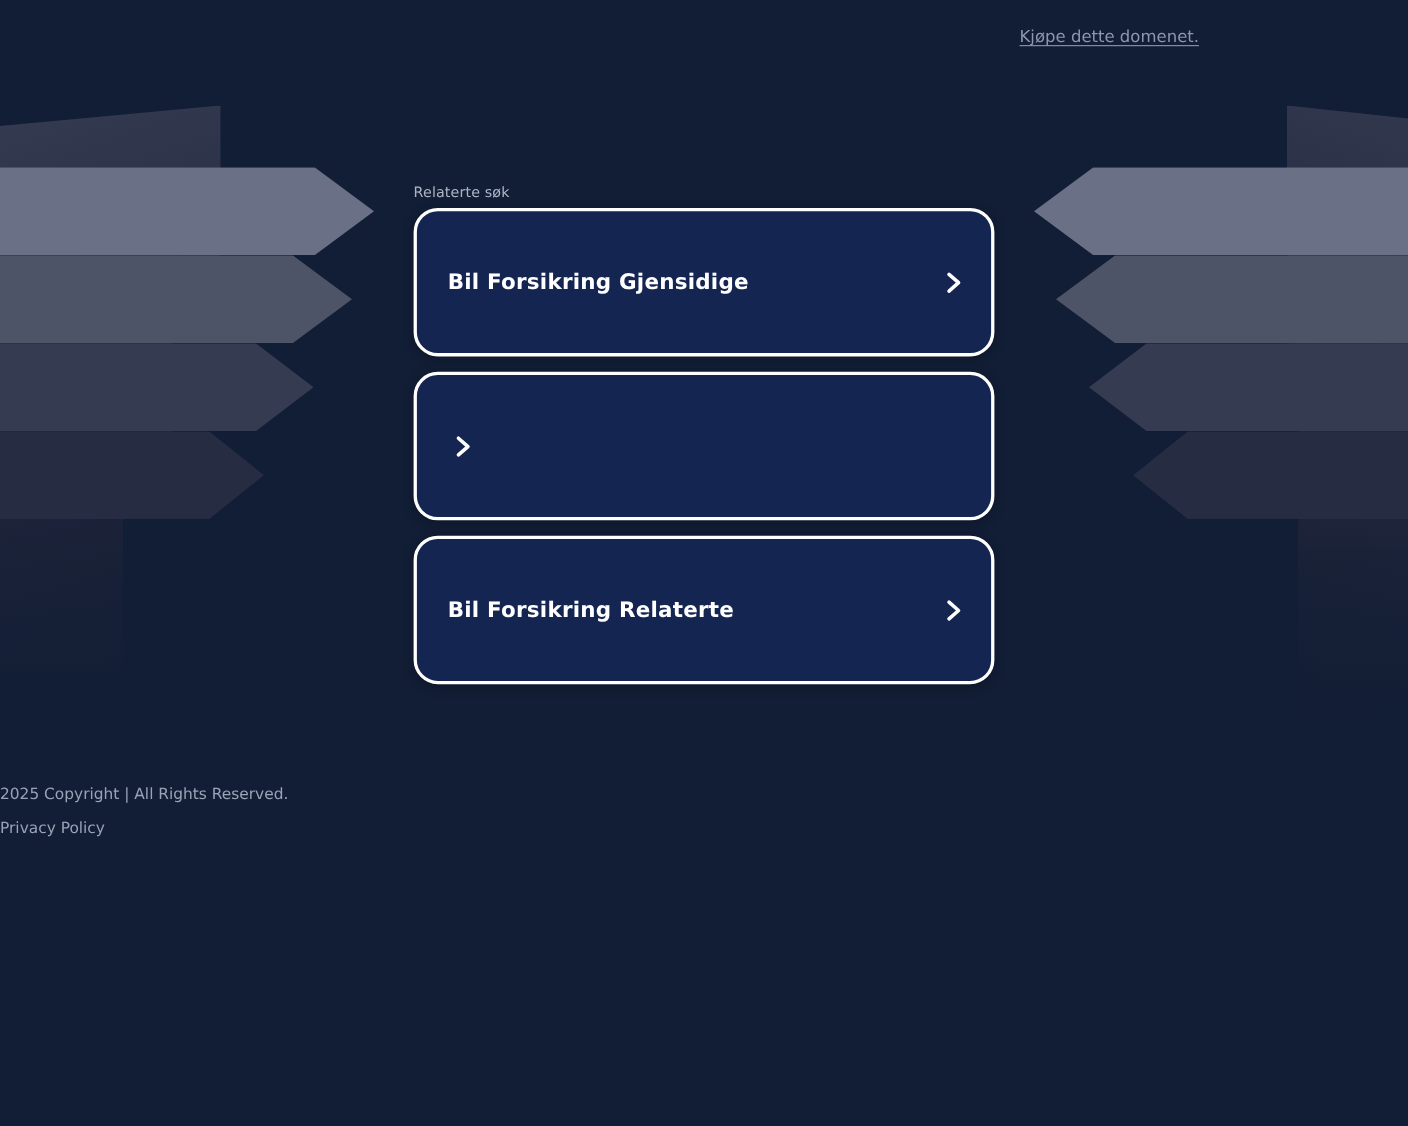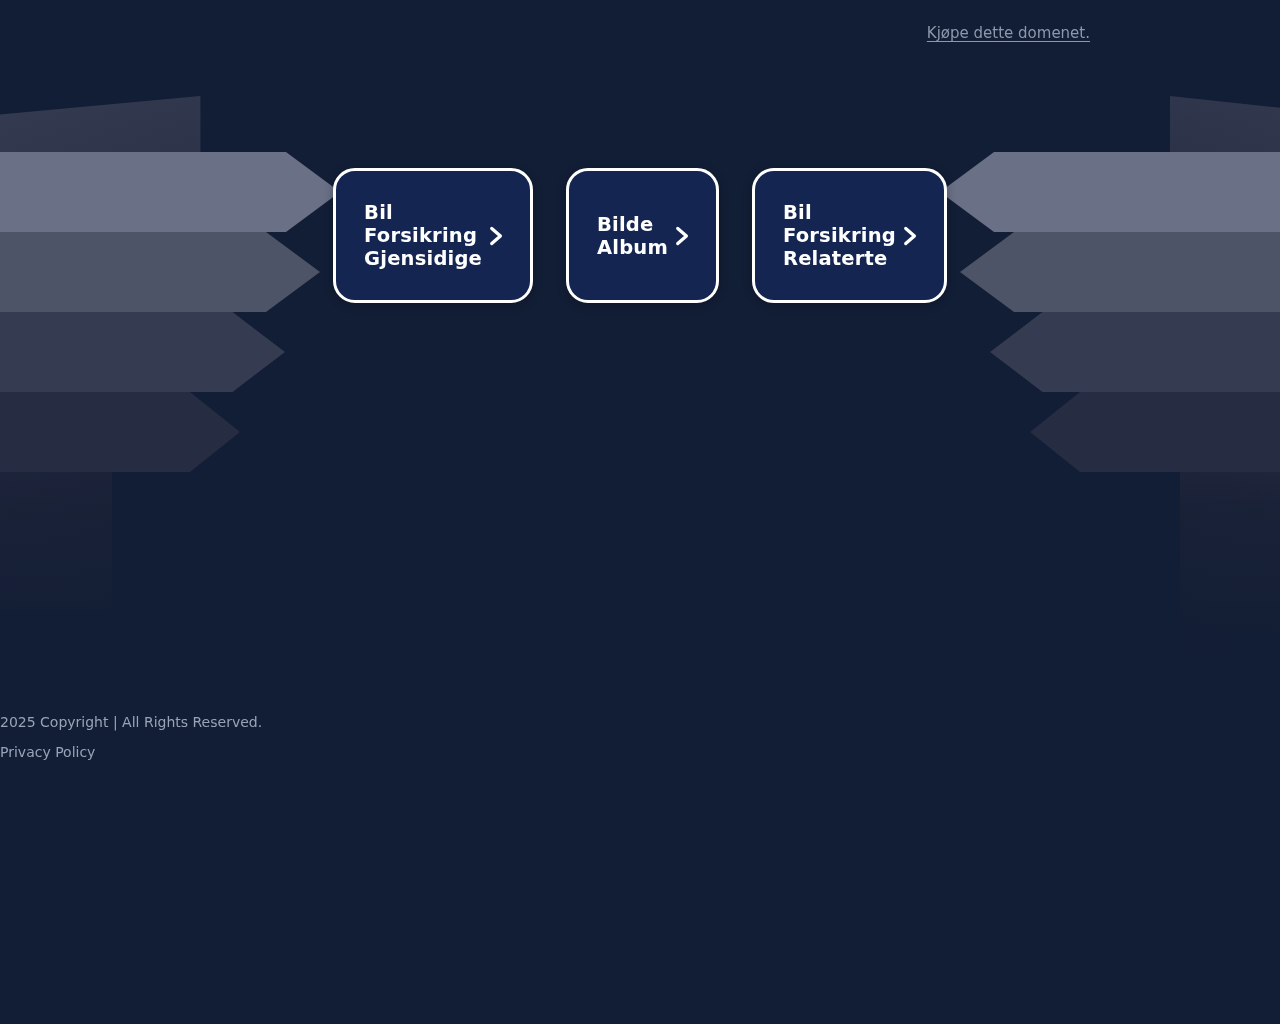--- a/index.html
+++ b/index.html
@@ -146,21 +146,21 @@
     width: 528px;
   }
 
   .related-label {
     color: #aeb5c4;
     font-size: 13px;
     margin-bottom: 6px;
     letter-spacing: .1px;
   }
 
-  .card-list { display: flex; flex-direction: row; gap: 33px; justify-content: center; }
+  .card-list { display: flex; flex-direction: column; gap: 14px; }
 
   .search-card {
     position: relative;
     height: 135px;
     border: 3px solid #ffffff;
     border-radius: 22px;
     background: #152552;
     display: flex;
     align-items: center;
     padding: 0 22px 0 28px;
@@ -226,34 +226,34 @@
 </div>
 
 <div class="page">
 
   <div class="buy-domain-bar">
     <a class="buy-domain-link">Kjøpe dette domenet.</a>
   </div>
 
   <div class="related-wrap">
 
+    <div class="related-label">Relaterte søk</div>
 
     <div class="card-list">
 
       <div class="search-card">
         <span class="card-label">Bil Forsikring Gjensidige</span>
         <span>
           <svg class="chevron-icon" viewBox="0 0 24 24" fill="none" stroke="#ffffff" stroke-width="3" stroke-linecap="round" stroke-linejoin="round">
             <polyline points="9 5 17 12 9 19"></polyline>
           </svg>
         </span>
       </div>
 
       <div class="search-card">
-        <span class="card-label">Bilde Album</span>
         <span>
           <svg class="chevron-icon" viewBox="0 0 24 24" fill="none" stroke="#ffffff" stroke-width="3" stroke-linecap="round" stroke-linejoin="round">
             <polyline points="9 5 17 12 9 19"></polyline>
           </svg>
         </span>
       </div>
 
       <div class="search-card">
         <span class="card-label">Bil Forsikring Relaterte</span>
         <span>

